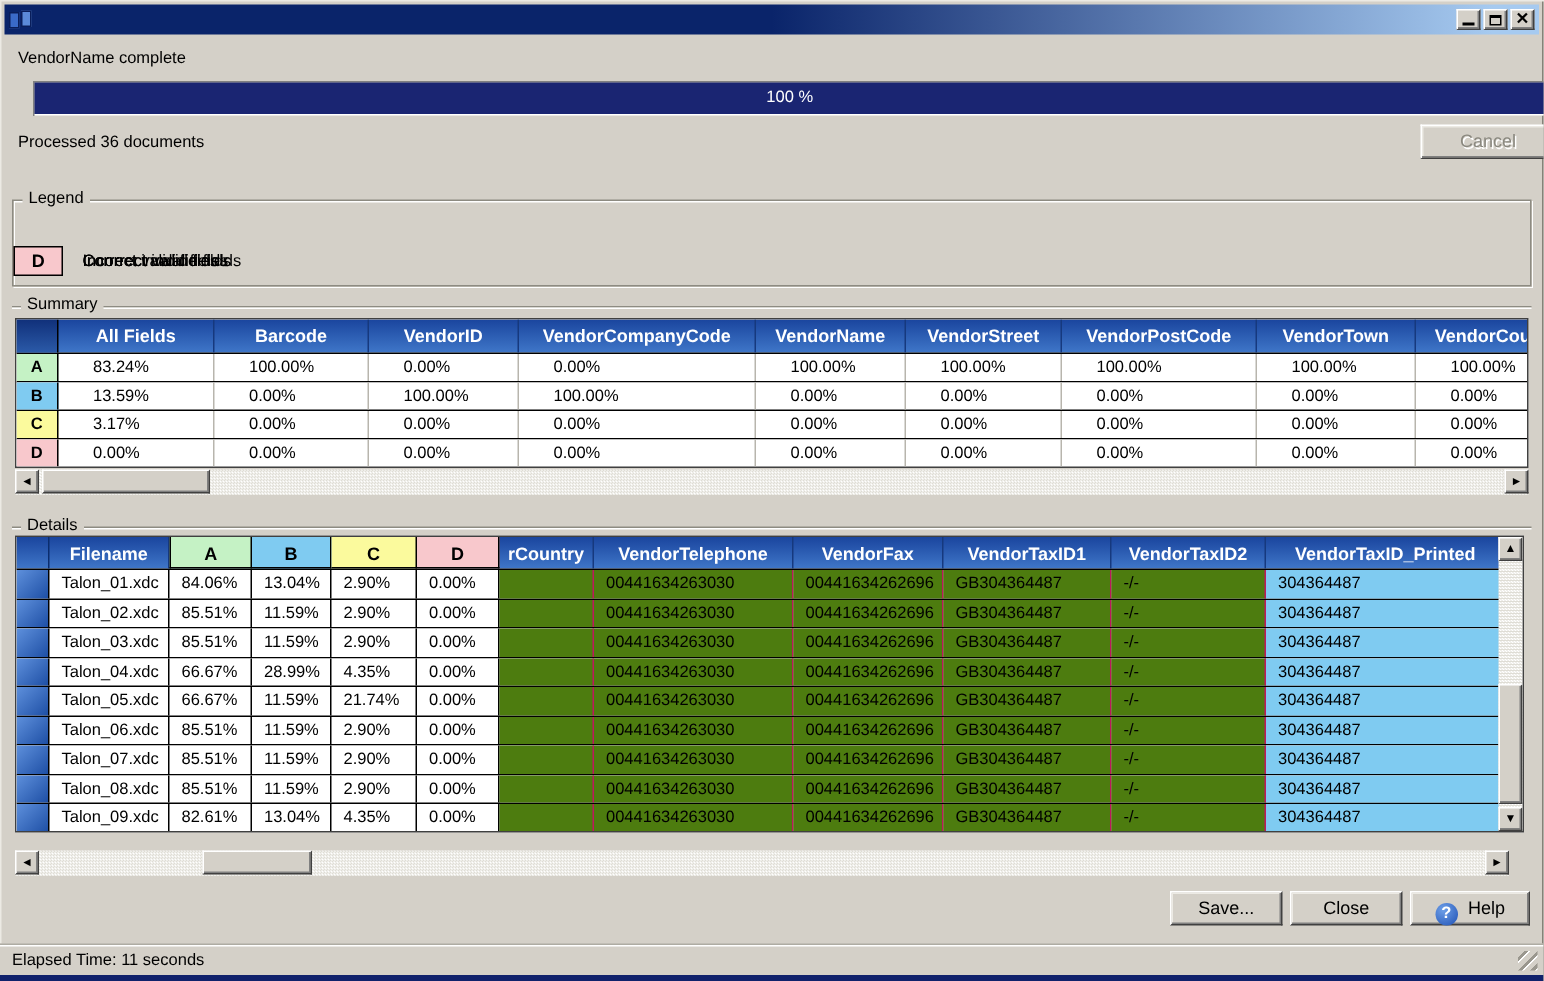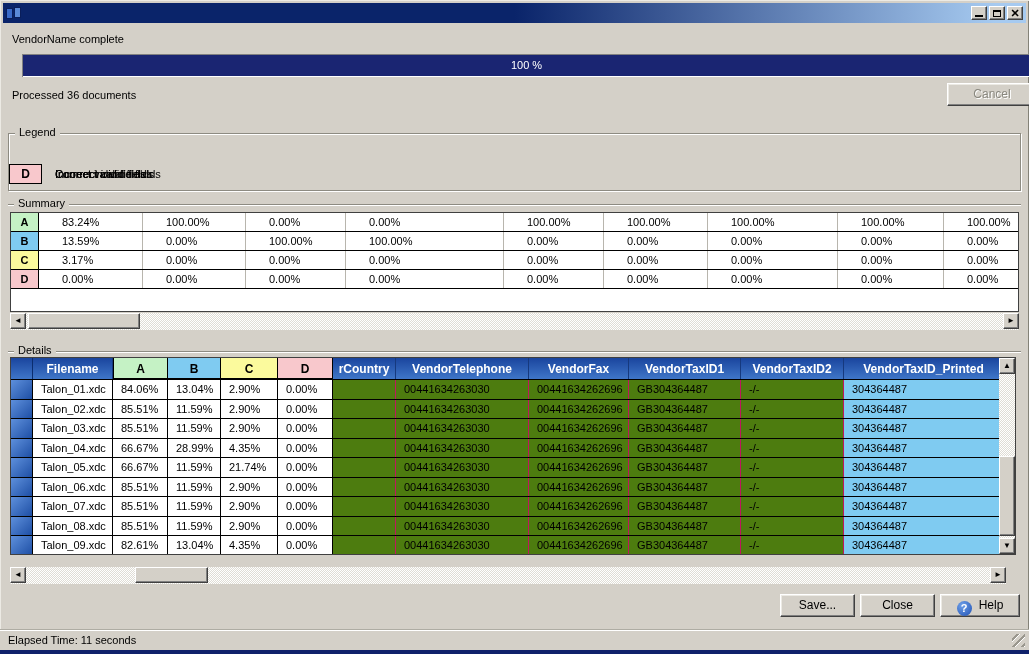--- a/index.html
+++ b/index.html
@@ -160,20 +160,32 @@
           <span class="swatch" style="background: rgb(248, 200, 204);">D</span>
           <span>Incorrect valid fields</span>
         </div>
       </div>
   </div>
 
   <div class="section" style="left:8px; top:204px; width:1013px;">
     <span class="section-label">Summary</span>
   </div>
   <div class="grid sum-grid">
+    <div class="hrow">
+      <div class="sum-corner"></div>
+      <div class="hcell c0">All Fields</div>
+      <div class="hcell c1">Barcode</div>
+      <div class="hcell c2">VendorID</div>
+      <div class="hcell c3">VendorCompanyCode</div>
+      <div class="hcell c4">VendorName</div>
+      <div class="hcell c5">VendorStreet</div>
+      <div class="hcell c6">VendorPostCode</div>
+      <div class="hcell c7">VendorTown</div>
+      <div class="hcell c8">VendorCou</div>
+    </div>
     <div>
 
         <div class="row">
           <div class="sum-key" style="background: rgb(197, 242, 197);">A</div>
           <div class="cell sum-val c0">83.24%</div>
           <div class="cell sum-val c1">100.00%</div>
           <div class="cell sum-val c2">0.00%</div>
           <div class="cell sum-val c3">0.00%</div>
           <div class="cell sum-val c4">100.00%</div>
           <div class="cell sum-val c5">100.00%</div>

